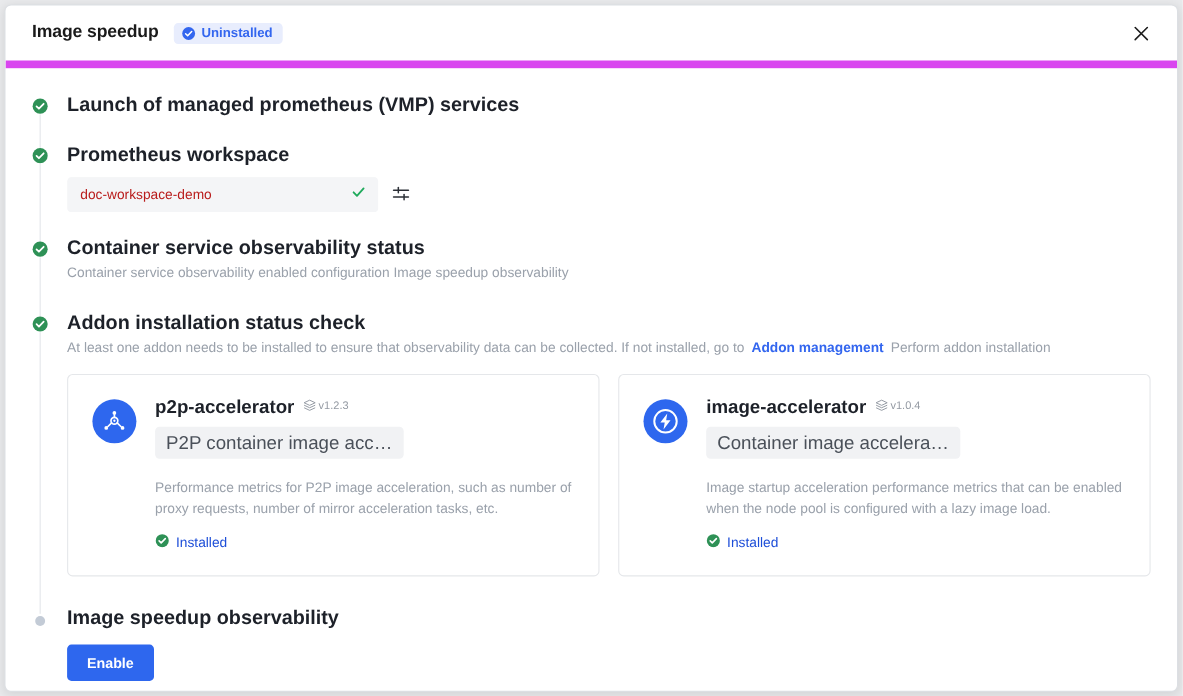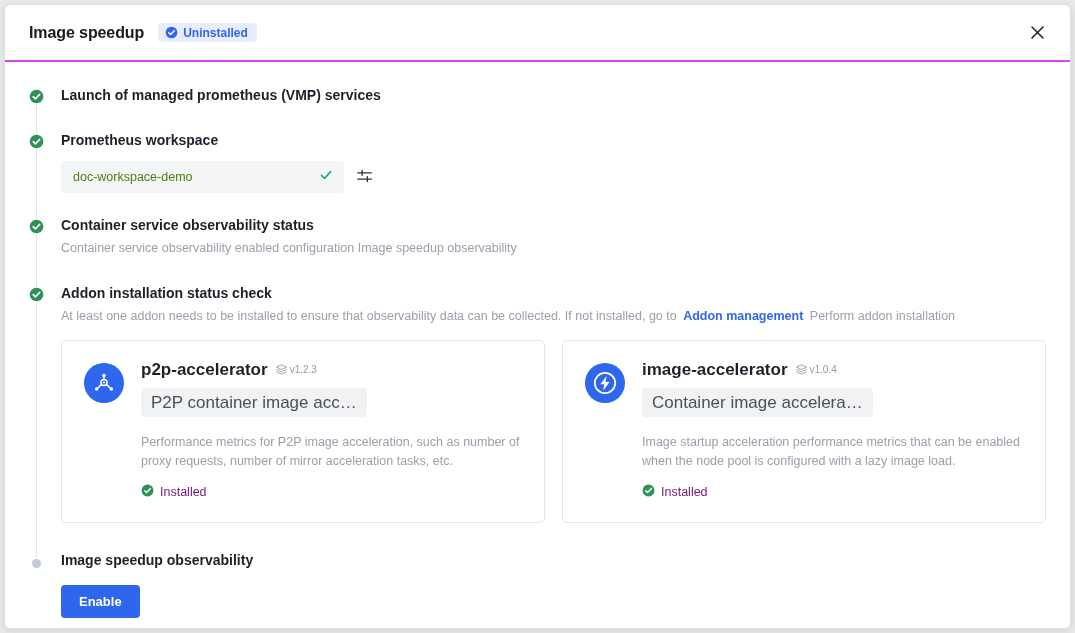--- a/index.html
+++ b/index.html
@@ -21,21 +21,21 @@
     background: #ffffff;
     border-radius: 6px;
     border: 1px solid #dcdfe3;
     box-shadow: 0 2px 10px rgba(0,0,0,0.10);
     overflow: hidden;
   }
 
   
   .header {
     height: 57px;
-    border-bottom: 2px solid #d946ef;
+    border-bottom: 7px solid #d946ef;
     display: flex;
     align-items: center;
     padding: 0 20px 0 24px;
     position: relative;
   }
   .header-title {
     font-size: 16px;
     font-weight: bold;
     color: #1a1a1a;
     letter-spacing: -0.1px;
@@ -106,21 +106,21 @@
     position: absolute;
     left: 3px;
     top: 8px;
     width: 9px;
     height: 9px;
     border-radius: 50%;
     background: #c3cbd6;
   }
 
   .step-title {
-    font-size: 14px;
+    font-size: 18px;
     font-weight: bold;
     color: #1d2129;
     line-height: 18px;
   }
   .step-desc {
     font-size: 12.5px;
     color: #9aa1ab;
     line-height: 18px;
     margin-top: 5px;
   }
@@ -155,21 +155,21 @@
     background: #f4f5f7;
     border: 1px solid transparent;
     border-radius: 4px;
     display: flex;
     align-items: center;
     padding: 0 32px 0 11px;
     cursor: pointer;
   }
   .select-value {
     font-size: 12.5px;
-    color: #4d7c0f;
+    color: #b91c1c;
     line-height: 1;
   }
   .select-check {
     position: absolute;
     right: 10px;
     top: 50%;
     transform: translateY(-50%);
     display: block;
   }
   .sliders-btn {
@@ -253,21 +253,21 @@
     font-size: 12.5px;
     color: #9aa1ab;
     line-height: 19px;
   }
   .card-status {
     margin-top: 13px;
     display: flex;
     align-items: center;
     gap: 6px;
     font-size: 12.5px;
-    color: #701a75;
+    color: #1d4ed8;
     line-height: 1;
   }
 
   
   .s5 { padding-bottom: 4px; }
   .doc-icon { vertical-align: -3px; margin: 0 4px 0 2px; }
   .enable-btn {
     margin-top: 16px;
     background: #2e67ee;
     color: #ffffff;

